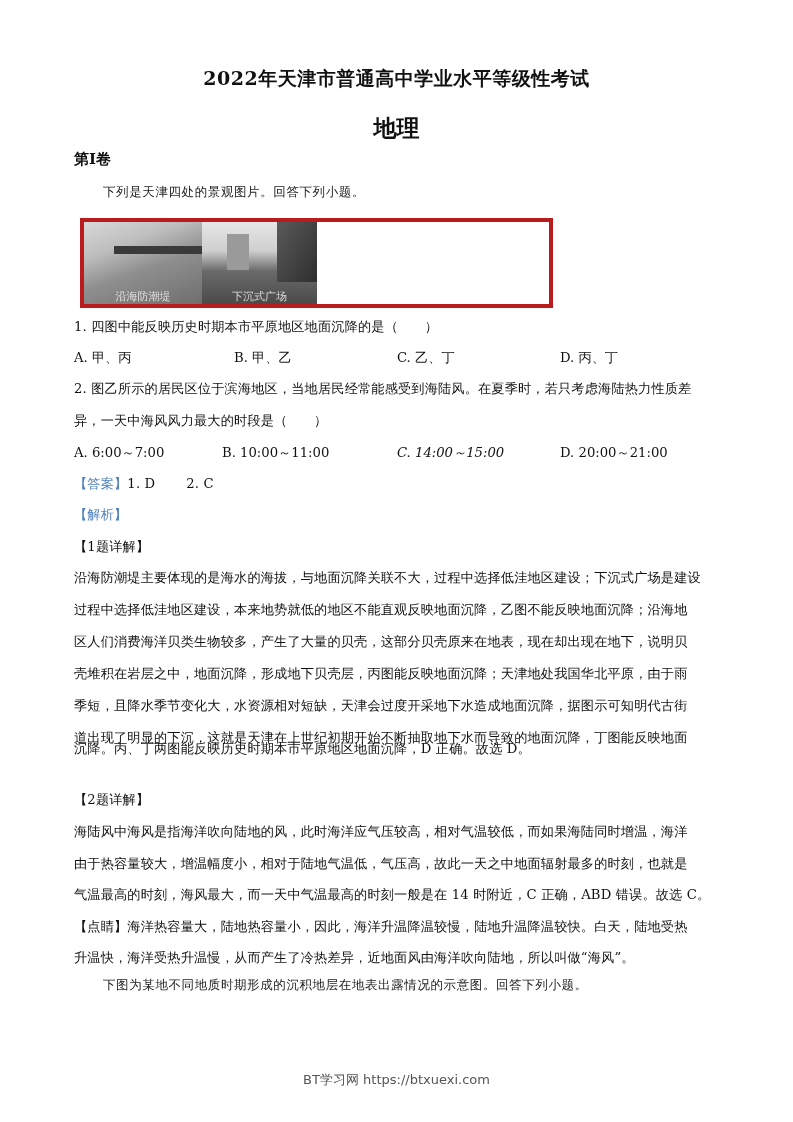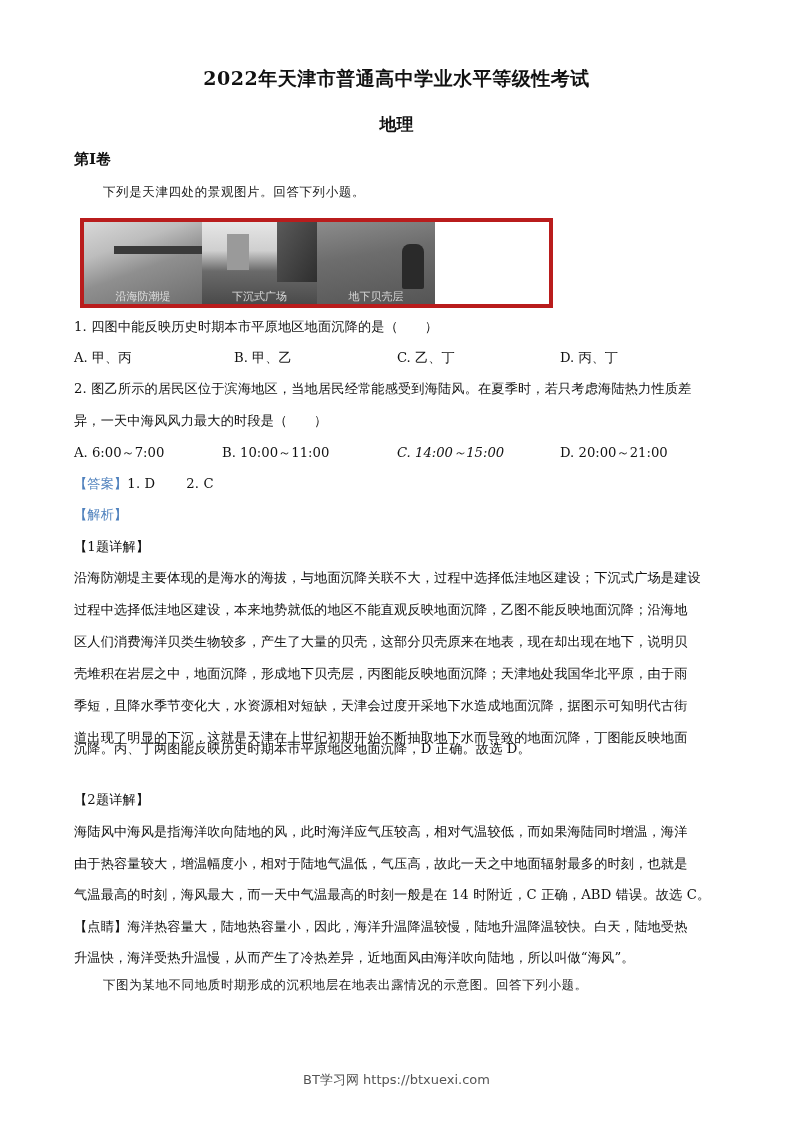--- a/index.html
+++ b/index.html
@@ -1,21 +1,21 @@
 <!DOCTYPE html>
 <html><head>
 <meta charset="utf-8">
 <style>
   html, body { margin: 0; padding: 0; background: #ffffff; }
   body { width: 793px; height: 1122px; position: relative; overflow: hidden;
          font-family: "DejaVu Serif", "Liberation Serif", serif; color: #111; }
   .title { position: absolute; top: 66px; left: 0; width: 793px; text-align: center;
            font-size: 19px; font-weight: bold; letter-spacing: 0.5px; }
   .subject { position: absolute; top: 113px; left: 0; width: 793px; text-align: center;
-             font-size: 17px; font-weight: bold; }
+             font-size: 23px; font-weight: bold; }
   .section { position: absolute; top: 150px; left: 74px; font-size: 15px; font-weight: bold; }
   .intro { position: absolute; left: 103px; font-size: 12.5px; font-family: "DejaVu Sans", sans-serif; letter-spacing: 0.6px; color: #222; }
   .photos { position: absolute; top: 218px; left: 80px; width: 465px; height: 82px; display: flex;
             border: 4px solid #b91c1c; }
   .photo { position: relative; height: 100%; overflow: hidden; }
   .photo .cap { position: absolute; bottom: 0; left: 0; width: 100%; text-align: center;
                 color: rgba(255,255,255,0.75); font-size: 11px; font-family: "DejaVu Sans", sans-serif; }
   .line { position: absolute; left: 74px; width: 650px; font-size: 13.2px; white-space: nowrap;
           letter-spacing: 0.15px; }
   .opts { position: absolute; left: 74px; width: 660px; font-size: 13.2px; }
@@ -35,24 +35,20 @@
 
 <div class="photos">
   <div class="photo" style="width:118px;background:linear-gradient(160deg,#d8d8d8 0%,#bdbdbd 30%,#8f8f8f 55%,#6e6e6e 100%);">
     <div style="position:absolute;top:24px;left:30px;width:88px;height:8px;background:#3a3a3a;"></div>
     <div class="cap">沿海防潮堤</div>
   </div>
   <div class="photo" style="width:115px;background:linear-gradient(180deg,#e6e6e6 0%,#cfcfcf 35%,#6a6a6a 60%,#4a4a4a 100%);">
     <div style="position:absolute;top:12px;left:25px;width:22px;height:36px;background:#9a9a9a;"></div>
     <div style="position:absolute;top:0;right:0;width:40px;height:60px;background:linear-gradient(120deg,#5a5a5a,#2e2e2e);"></div>
     <div class="cap">下沉式广场</div>
-  </div>
-  <div class="photo" style="width:118px;background:linear-gradient(170deg,#8c8c8c 0%,#6d6d6d 40%,#555 100%);">
-    <div style="position:absolute;top:22px;left:85px;width:22px;height:45px;background:#2a2a2a;border-radius:8px 8px 2px 2px;"></div>
-    <div class="cap">地下贝壳层</div>
   </div>
 </div>
 
 <div class="line" style="top:318px;">1. 四图中能反映历史时期本市平原地区地面沉降的是（　　）</div>
 <div class="opts" style="top:349px;">
   <span style="left:0;">A. 甲、丙</span>
   <span style="left:160px;">B. 甲、乙</span>
   <span style="left:323px;">C. 乙、丁</span>
   <span style="left:486px;">D. 丙、丁</span>
 </div>

